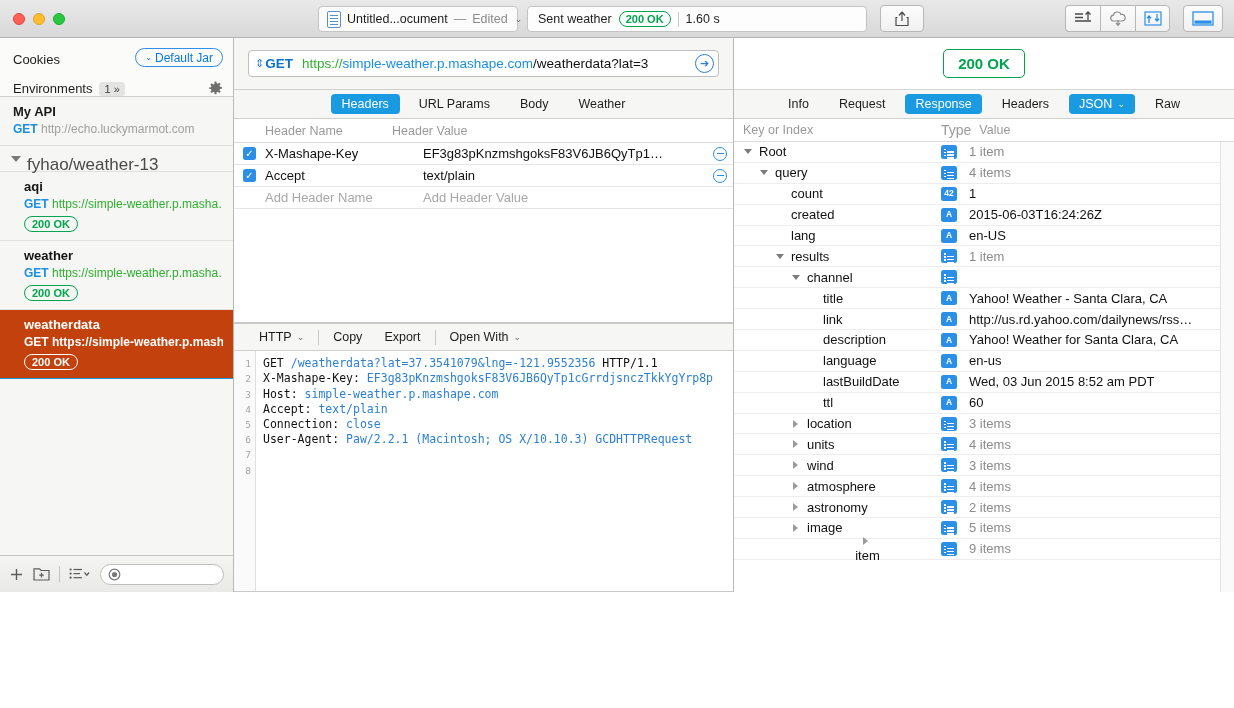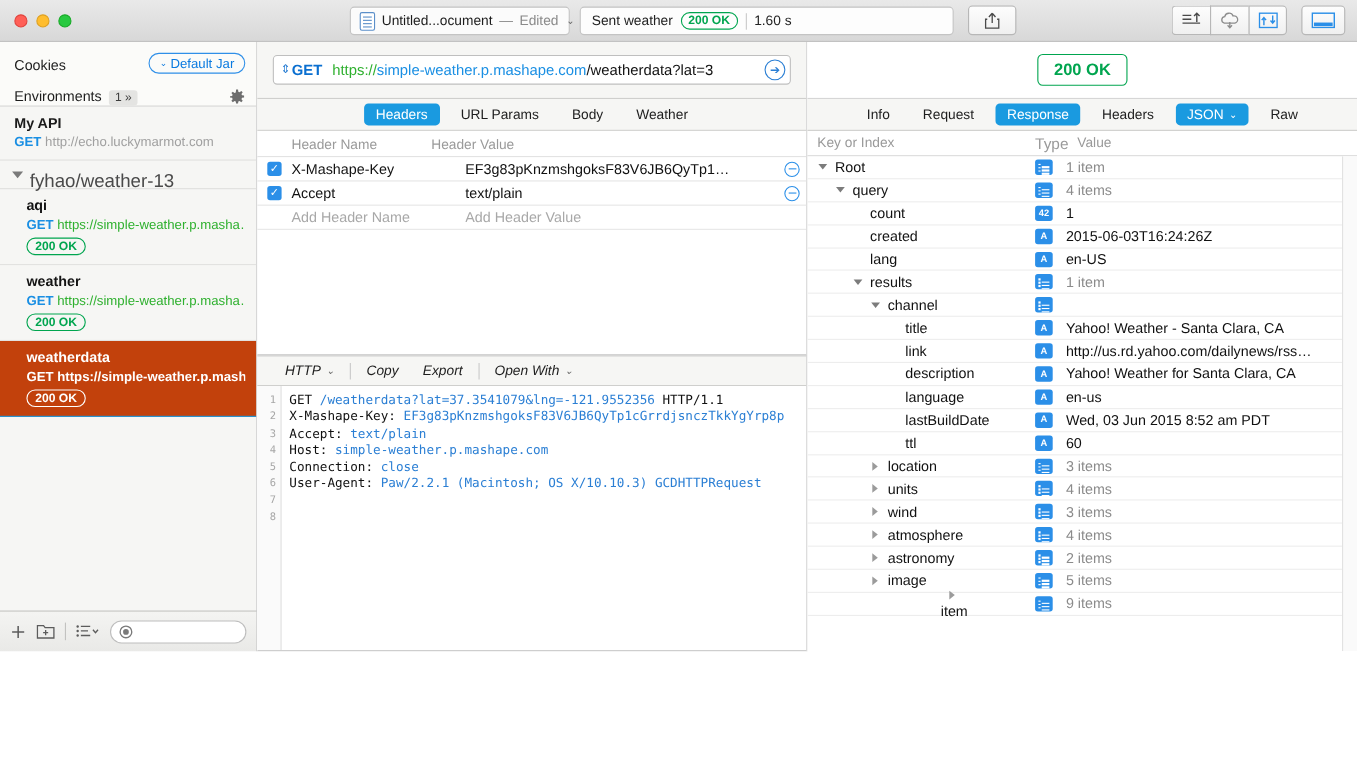--- a/index.html
+++ b/index.html
@@ -233,21 +233,21 @@
     width: 14px; height: 14px; border: 1px solid #2b8fe8; border-radius: 50%;
     display: flex; align-items: center; justify-content: center;
   }
   .minus-c i { display: block; width: 7px; height: 1.5px; background: #2b8fe8; }
   .hdr-row.placeholder .hdr-n, .hdr-row.placeholder .hdr-v { color: #a8a8a8; }
   .hdr-fill { flex: 1 1 auto; background: #fff; border-bottom: 1px solid #c9c9c9; }
 
   .code-toolbar {
     flex: 0 0 28px; height: 28px;
     background: #f6f6f4; border-bottom: 1px solid #cfcfcd; border-top: 1px solid #c9c9c9;
-    display: flex; align-items: center; gap: 0; padding: 0 14px; font-style: italic;
+    display: flex; align-items: center; gap: 0; padding: 0 14px;
   }
   .ct-item { font-size: 12.5px; color: #1d1d1d; padding: 0 11px; display: flex; align-items: center; gap: 4px; }
   .ct-sep { width: 1px; height: 15px; background: #c9c9c9; margin: 0 3px; }
 
   .code-area {
     flex: 1 1 auto; display: flex; background: #fff; min-height: 0; overflow: hidden;
     border-bottom: 1px solid #c9c9c9;
   }
   .gutter {
     width: 22px; flex: 0 0 22px; background: #fafafa; border-right: 1px solid #e0e0e0;
@@ -541,22 +541,22 @@
             <div>3</div>
             <div>4</div>
             <div>5</div>
             <div>6</div>
             <div>7</div>
             <div>8</div>
           </div>
         <div class="code-lines" id="code-lines">
             <div><span class="c-key">GET </span><span class="c-val">/weatherdata?lat=37.3541079&amp;lng=-121.9552356</span><span class="c-key t"> HTTP/1.1</span></div>
             <div><span class="c-key">X-Mashape-Key: </span><span class="c-val">EF3g83pKnzmshgoksF83V6JB6QyTp1cGrrdjsnczTkkYgYrp8p</span><span class="c-key t"></span></div>
+            <div><span class="c-key">Host: </span><span class="c-val">simple-weather.p.mashape.com</span><span class="c-key t"></span></div>
             <div><span class="c-key">Accept: </span><span class="c-val">text/plain</span><span class="c-key t"></span></div>
-            <div><span class="c-key">Host: </span><span class="c-val">simple-weather.p.mashape.com</span><span class="c-key t"></span></div>
             <div><span class="c-key">Connection: </span><span class="c-val">close</span><span class="c-key t"></span></div>
             <div><span class="c-key">User-Agent: </span><span class="c-val">Paw/2.2.1 (Macintosh; OS X/10.10.3) GCDHTTPRequest</span><span class="c-key t"></span></div>
           </div>
       </div>
     </div>
 
     <div class="right">
       <div class="resp-status">
         <span class="big-ok">200 OK</span>
       </div>

